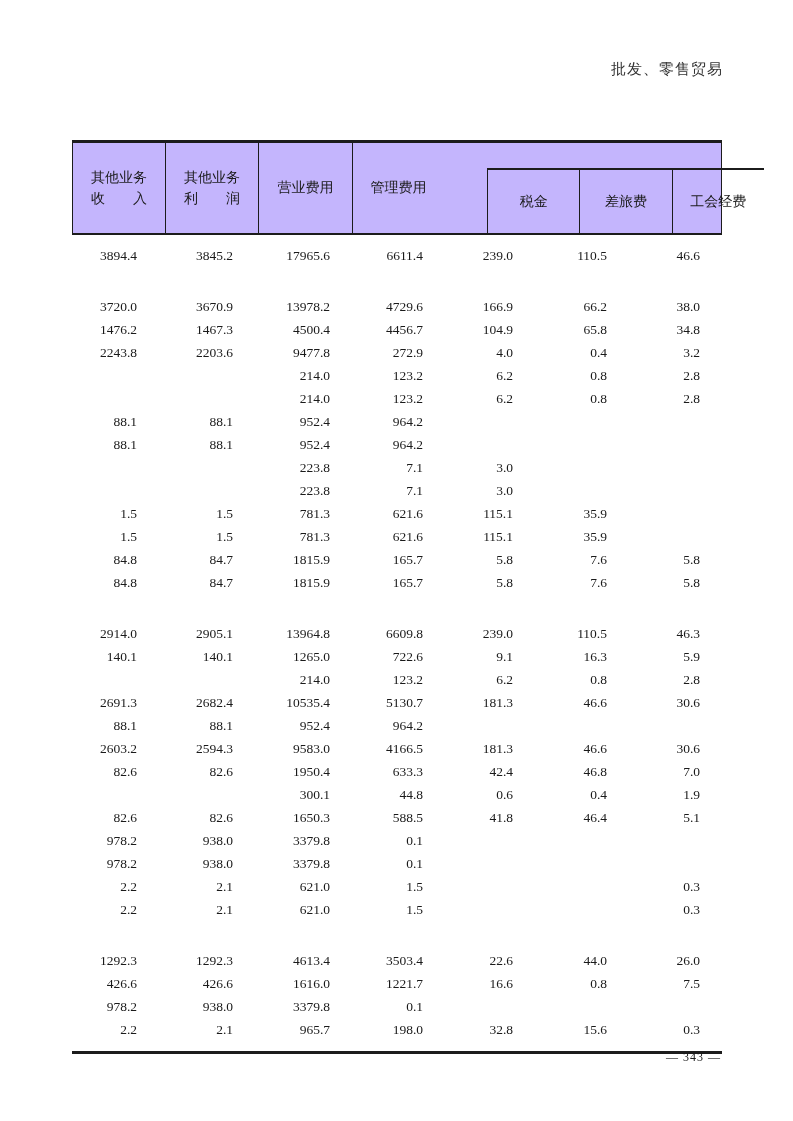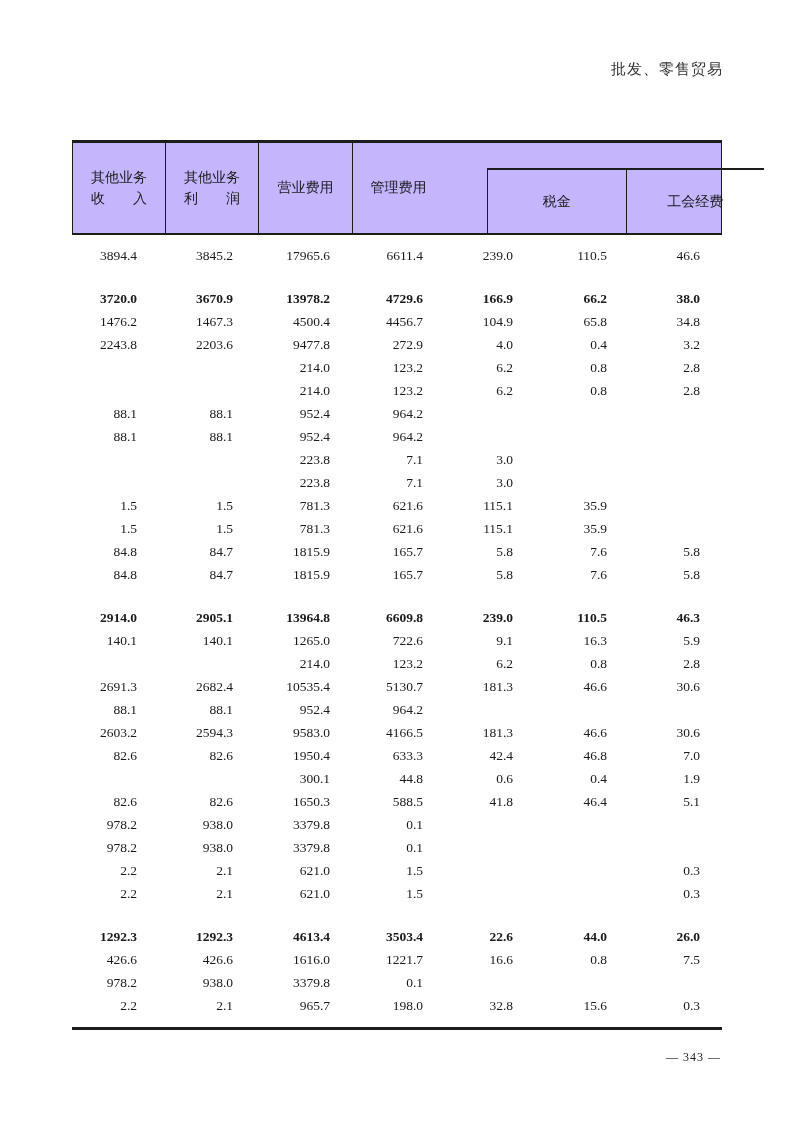--- a/index.html
+++ b/index.html
@@ -95,21 +95,21 @@
     box-sizing: border-box;
     padding: 9px 0 10px 0;
     border-bottom: 3px solid #1c1c1c;
   }
   .trow {
     display: grid;
     grid-template-columns: 93px 93px 94px 91px 92px 93px 94px;
     height: 23px;
     line-height: 23px;
   }
-  .trow.gap { margin-top: 20px; font-weight: bold; }
+  .trow.gap { margin-top: 28px; }
   .cell {
     text-align: right;
     font-size: 13.5px;
     white-space: nowrap;
     overflow: hidden;
   }
   .cell:nth-child(1) { padding-right: 28px; }
   .cell:nth-child(2) { padding-right: 25px; }
   .cell:nth-child(3) { padding-right: 22px; }
   .cell:nth-child(4) { padding-right: 20px; }
@@ -148,20 +148,23 @@
   </div>
   <div class="hcell c3">
     <div>营业费用</div>
   </div>
   <div class="hcell c4">
     <div>管理费用</div>
   </div>
   <div class="subgroup">
     <div class="subcell">
       <span>税金</span>
+    </div>
+    <div class="subcell">
+      <span>差旅费</span>
     </div>
     <div class="subcell">
       <span>工会经费</span>
     </div>
   </div>
 </div>
 
 <div class="tbody">
     <div class="trow">
       <div class="cell">3894.4</div>

